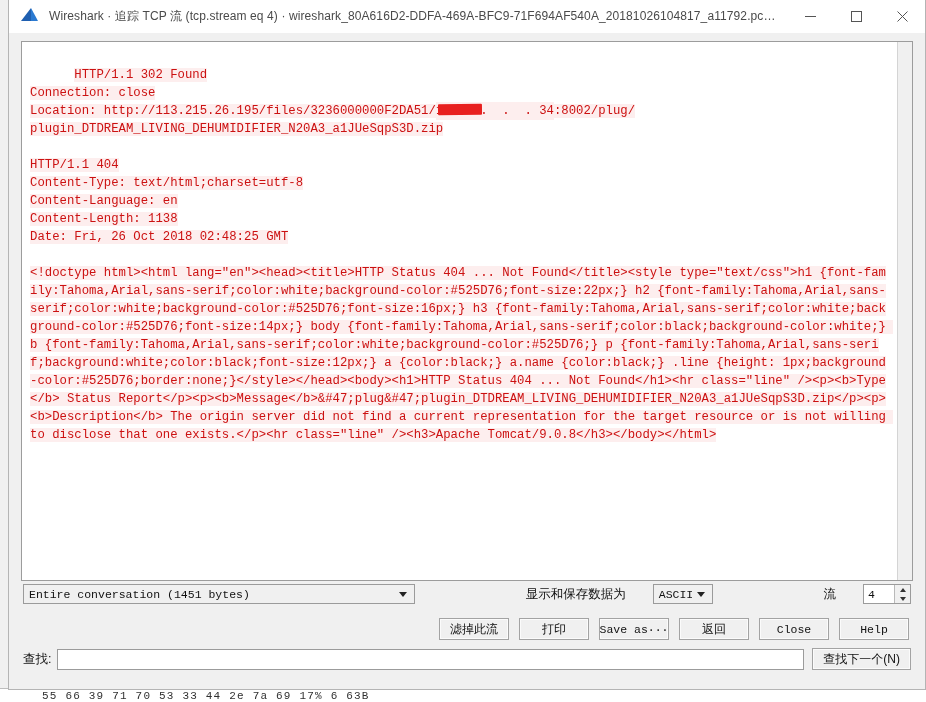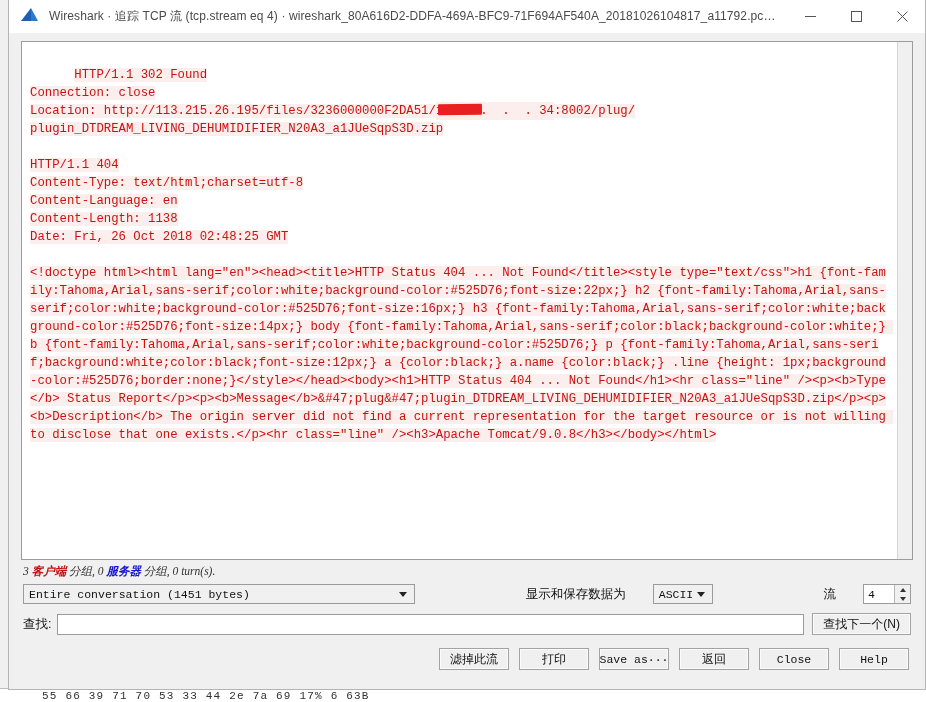--- a/index.html
+++ b/index.html
@@ -344,29 +344,20 @@
 Content-Type: text/html;charset=utf-8
 Content-Language: en
 Content-Length: 1138
 Date: Fri, 26 Oct 2018 02:48:25 GMT
 
 &lt;!doctype html&gt;&lt;html lang="en"&gt;&lt;head&gt;&lt;title&gt;HTTP Status 404 ... Not Found&lt;/title&gt;&lt;style type="text/css"&gt;h1 {font-family:Tahoma,Arial,sans-serif;color:white;background-color:#525D76;font-size:22px;} h2 {font-family:Tahoma,Arial,sans-serif;color:white;background-color:#525D76;font-size:16px;} h3 {font-family:Tahoma,Arial,sans-serif;color:white;background-color:#525D76;font-size:14px;} body {font-family:Tahoma,Arial,sans-serif;color:black;background-color:white;} b {font-family:Tahoma,Arial,sans-serif;color:white;background-color:#525D76;} p {font-family:Tahoma,Arial,sans-serif;background:white;color:black;font-size:12px;} a {color:black;} a.name {color:black;} .line {height: 1px;background-color:#525D76;border:none;}&lt;/style&gt;&lt;/head&gt;&lt;body&gt;&lt;h1&gt;HTTP Status 404 ... Not Found&lt;/h1&gt;&lt;hr class="line" /&gt;&lt;p&gt;&lt;b&gt;Type&lt;/b&gt; Status Report&lt;/p&gt;&lt;p&gt;&lt;b&gt;Message&lt;/b&gt;&amp;#47;plug&amp;#47;plugin_DTDREAM_LIVING_DEHUMIDIFIER_N20A3_a1JUeSqpS3D.zip&lt;/p&gt;&lt;p&gt;&lt;b&gt;Description&lt;/b&gt; The origin server did not find a current representation for the target resource or is not willing to disclose that one exists.&lt;/p&gt;&lt;hr class="line" /&gt;&lt;h3&gt;Apache Tomcat/9.0.8&lt;/h3&gt;&lt;/body&gt;&lt;/html&gt;</span>
     </div>
     <div class="stream-scrollbar"></div>
   </div>
 
-  <div class="status-line">
-    <span>3</span>
-    <span class="client">客户端</span>
-    <span>分组,</span>
-    <span>0</span>
-    <span class="server">服务器</span>
-    <span>分组,</span>
-    <span>0 turn(s).</span>
-  </div>
 
   <div class="row r1">
     <div class="fakeselect" id="conv-select">
       <span>Entire conversation (1451 bytes)</span>
       <span class="arrow"></span>
     </div>
     <div class="spacer"></div>
     <span class="lbl-cn">显示和保存数据为</span>
     <div class="fakeselect" id="encoding-select" style="margin-left:7px;">
       <span>ASCII</span>
@@ -380,29 +371,29 @@
         <div>
             <span class="tri-up"></span>
           </div>
         <div>
             <span class="tri-dn"></span>
           </div>
       </div>
     </div>
   </div>
 
-  <div class="row r2">
-    <span class="lbl-cn">查找:</span>
-    <input class="find-input" type="text" value="" style="">
-    <button class="btn" id="find-next-btn">查找下一个(N)</button>
-  </div>
-
   <div class="row r3">
     <button class="btn">滤掉此流</button>
     <button class="btn">打印</button>
     <button class="btn mono">Save as···</button>
     <button class="btn">返回</button>
     <button class="btn mono">Close</button>
     <button class="btn mono">Help</button>
   </div>
 
+  <div class="row r2">
+    <span class="lbl-cn">查找:</span>
+    <input class="find-input" type="text" value="" style="">
+    <button class="btn" id="find-next-btn">查找下一个(N)</button>
+  </div>
+
   <div class="bottom-pad"></div>
 </div>
 
 </body></html>

